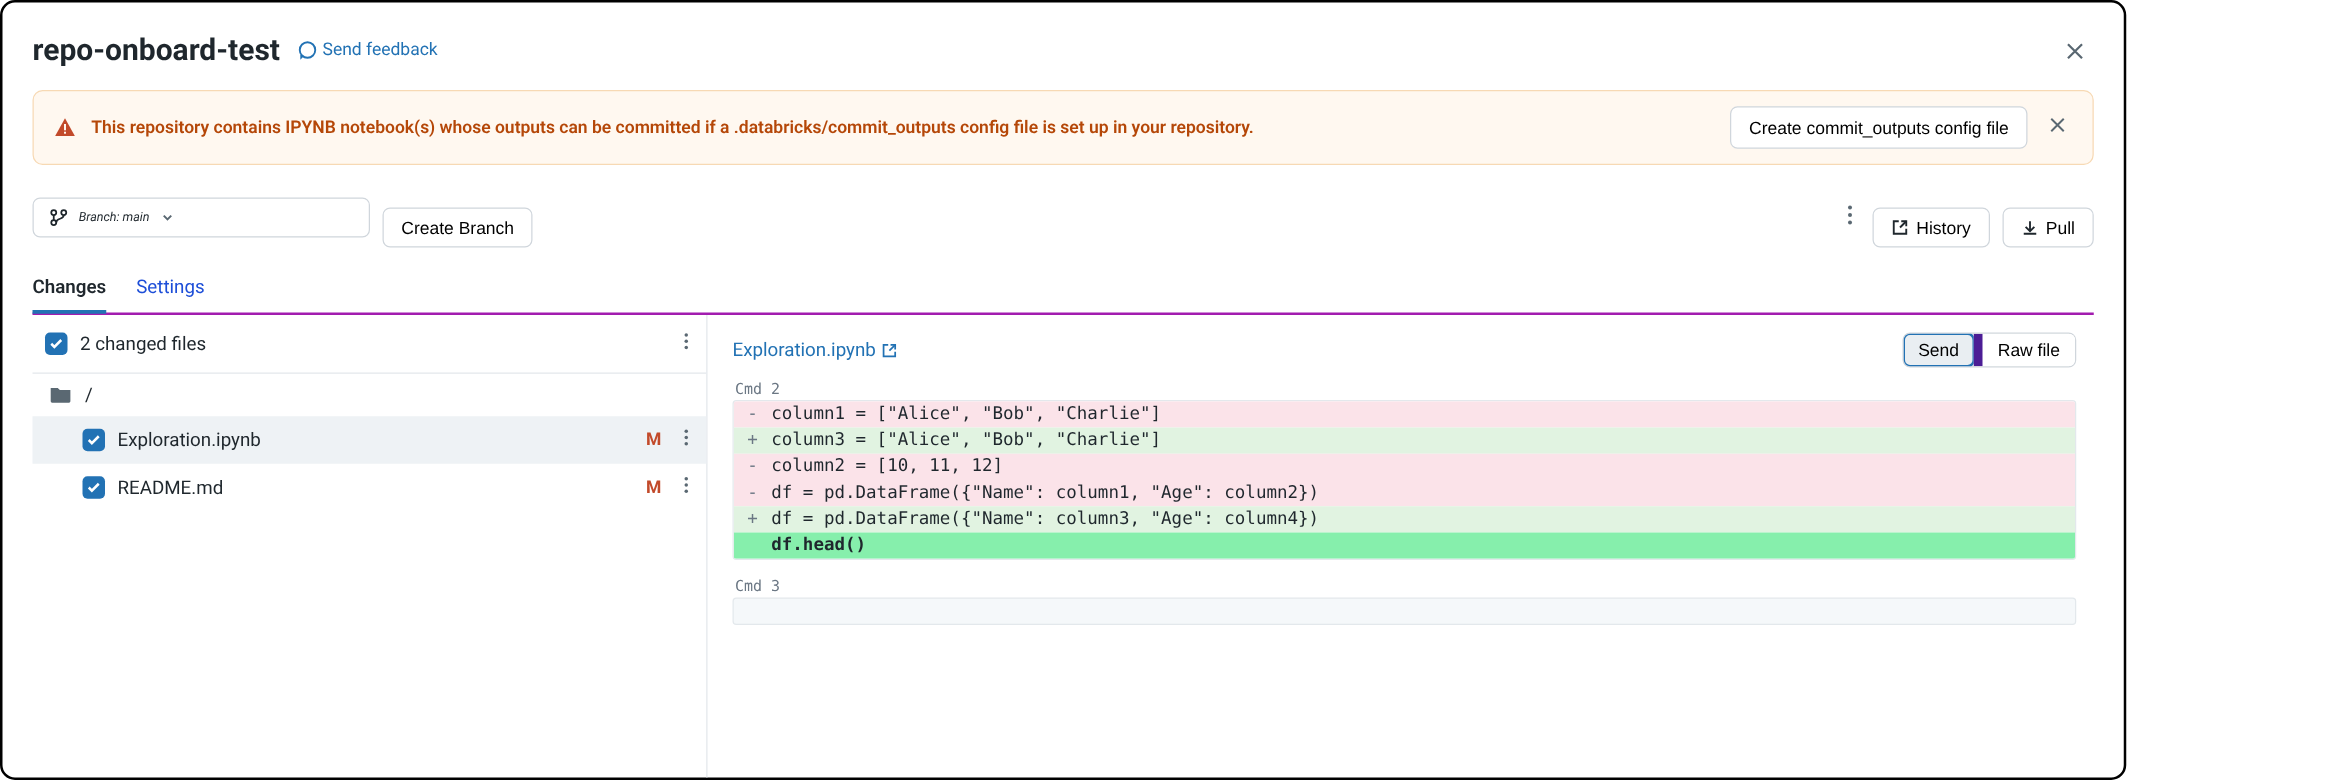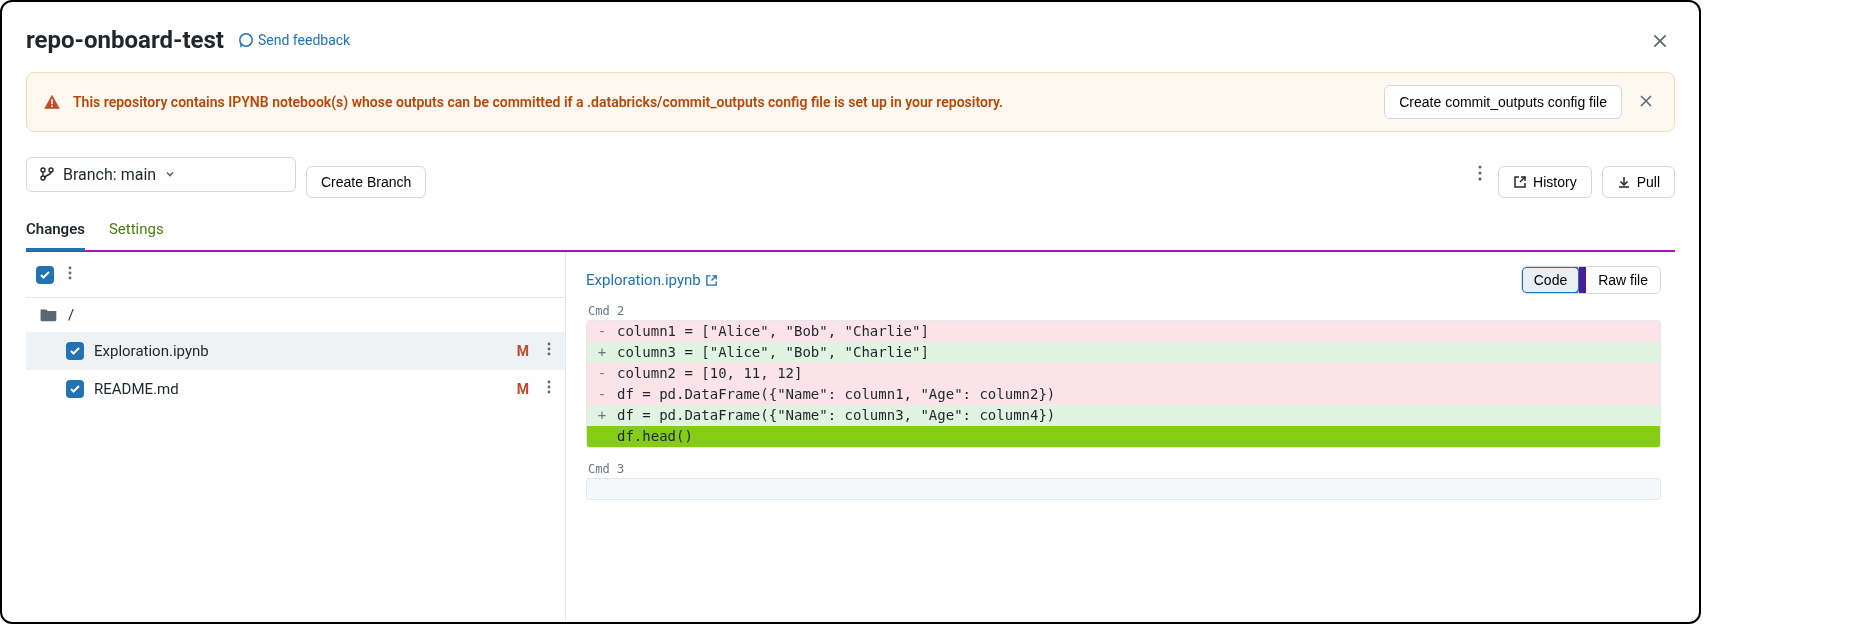--- a/index.html
+++ b/index.html
@@ -79,24 +79,25 @@
     gap: 10px;
     margin-bottom: 14px;
   }
   .branch-select {
     display: inline-flex;
     align-items: center;
     gap: 8px;
     border: 1px solid #d0d6dc;
     border-radius: 6px;
     padding: 7px 12px;
-    font-size: 16px;
+    font-size: 10px;
     cursor: pointer;
     min-width: 270px;
     justify-content: flex-start;
+    font-style: italic;
   }
   .branch-left { display:inline-flex; align-items:center; gap:8px; }
   .btn {
     border: 1px solid #d0d6dc;
     background: #fff;
     border-radius: 6px;
     padding: 7px 14px;
     font-size: 14px;
     cursor: pointer;
     display: inline-flex;
@@ -112,21 +113,21 @@
   }
   .tabs {
     display: flex;
     gap: 24px;
     border-bottom: 2px solid #a21caf;
   }
   .tab {
     padding: 8px 0 10px 0;
     font-size: 15px;
     cursor: pointer;
-    color: #4d7c0f;
+    color: #1d4ed8;
   }
   .tab.active {
     color: #1f272d;
     font-weight: 600;
     border-bottom: 3px solid #2272b4;
     margin-bottom: -1px;
   }
   .body-split {
     display: flex;
     height: calc(100% - 200px);
@@ -209,21 +210,21 @@
     overflow:hidden;
     margin-bottom: 14px;
   }
   .diff-line { display:flex; }
   .gutter { width:30px; text-align:center; color:#6b7784; user-select:none; flex-shrink:0;}
   .code { white-space:pre; padding-right:10px; flex:1;}
   .l-del { background:#fbe3e9; }
   .l-del .gutter::before { content:"-"; }
   .l-add { background:#e1f3e1; }
   .l-add .gutter::before { content:"+"; }
-  .l-ctx { background:#84cc16; }
+  .l-ctx { background:#86efac;font-weight:bold; }
   .l-blank { background:#fff; }
   .diff-empty {
     border:1px solid #e3e8ec;
     border-radius:3px;
     height: 22px;
     background:#f5f8fa;
   }
   .folder-icon { color:#5a6872; }
 </style>
 </head>
@@ -313,20 +314,21 @@
 
   <div class="body-split">
 
     <div class="left-pane">
       <div class="changed-files-hdr">
         <span class="chk">
           <svg width="12" height="12" viewBox="0 0 12 12" stroke="#fff" stroke-width="2" fill="none">
               <path d="M2 6l2.5 2.5L10 3"></path>
             </svg>
         </span>
+        <span class="changed-files-label">2 changed files</span>
         <span class="row-kebab">
           <svg width="4" height="14" viewBox="0 0 4 14" fill="#5a6872">
               <circle cx="2" cy="2" r="1.4"></circle>
               <circle cx="2" cy="7" r="1.4"></circle>
               <circle cx="2" cy="12" r="1.4"></circle>
             </svg>
         </span>
       </div>
 
       <div class="tree-row root">
@@ -375,21 +377,21 @@
       <div class="file-hdr">
         <span class="file-link">
           <span>Exploration.ipynb</span>
           <svg width="13" height="13" viewBox="0 0 14 14" fill="none" stroke="#2272b4" stroke-width="1.5">
               <path d="M6 2H2v10h10V8"></path>
               <path d="M8 2h4v4"></path>
               <path d="M12 2L7 7"></path>
             </svg>
         </span>
         <div class="toggle-group">
-          <button class="toggle-btn active">Code</button>
+          <button class="toggle-btn active">Send</button>
           <button class="toggle-btn">Raw file</button>
         </div>
       </div>
 
       <div class="cmd-label">Cmd 2</div>
       <div class="diff-block" id="diff2">
           <div class="diff-line l-del">
             <span class="gutter"></span>
             <span class="code">column1 = ["Alice", "Bob", "Charlie"]</span>
           </div>

